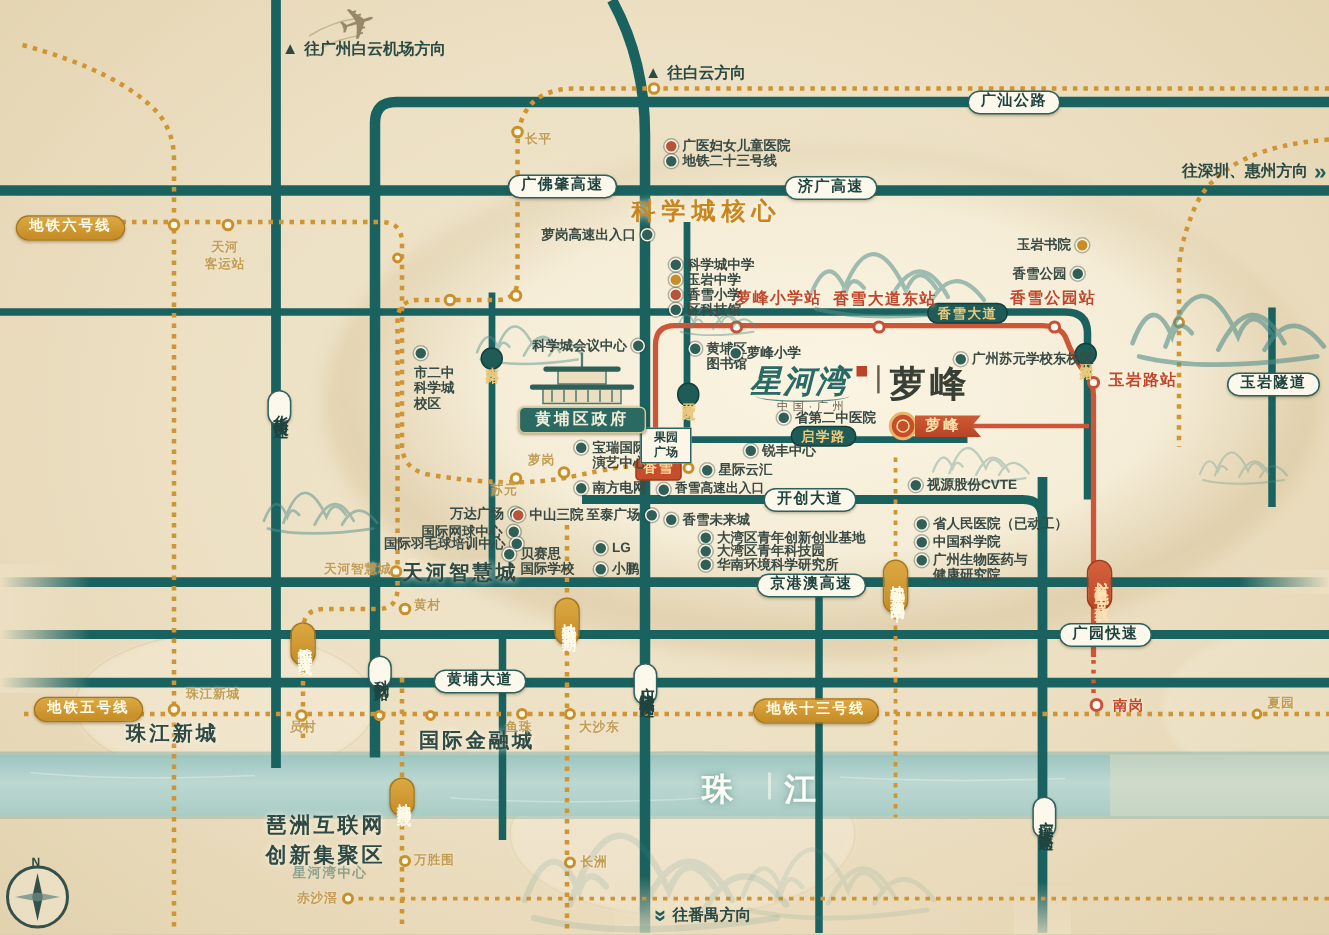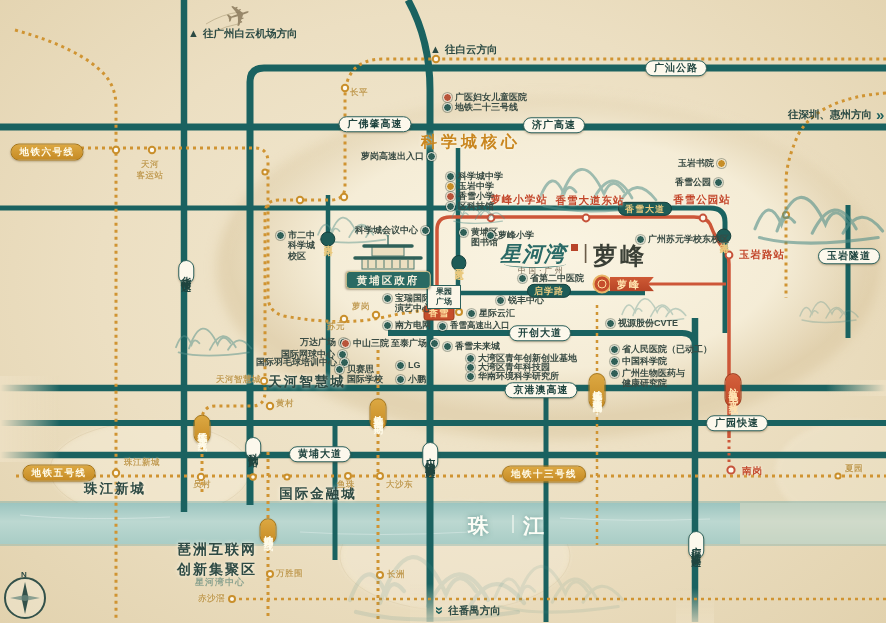--- a/index.html
+++ b/index.html
@@ -355,21 +355,21 @@
         <span class="pic" style="background: rgb(47, 95, 87);"></span>
       </div>
       <div class="lb poi" style="left: 518px; top: 273px;">
         <span class="pic"></span>
         <span class="ptx" style="white-space: nowrap;"><span>省第二中医院</span></span>
       </div>
       <div class="lb poi" style="left: 355px; top: 225px;">
         <span class="ptx" style="white-space: nowrap;"><span>科学城会议中心</span></span>
         <span class="pic"></span>
       </div>
-      <div class="lb poi" style="left: 276px; top: 230px;">
+      <div class="lb poi" style="left: 276px; top: 230px; flex-direction: column;">
         <span class="pic"></span>
         <span class="ptx" style="white-space: nowrap;">
           <div>市二中</div>
           <div>科学城</div>
           <div>校区</div>
         </span>
       </div>
       <div class="lb poi" style="left: 383px; top: 293px;">
         <span class="pic"></span>
         <span class="ptx" style="white-space: nowrap;">

